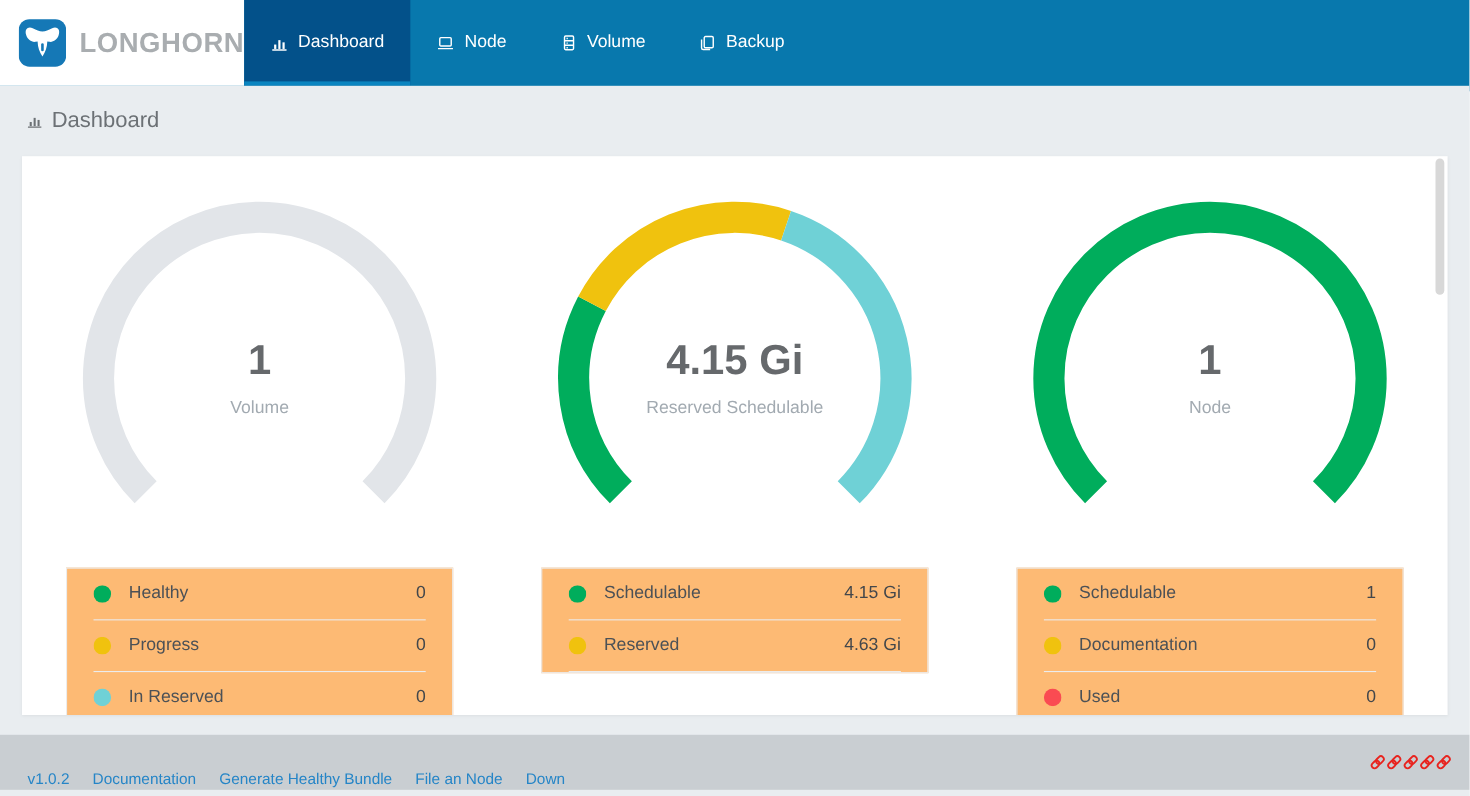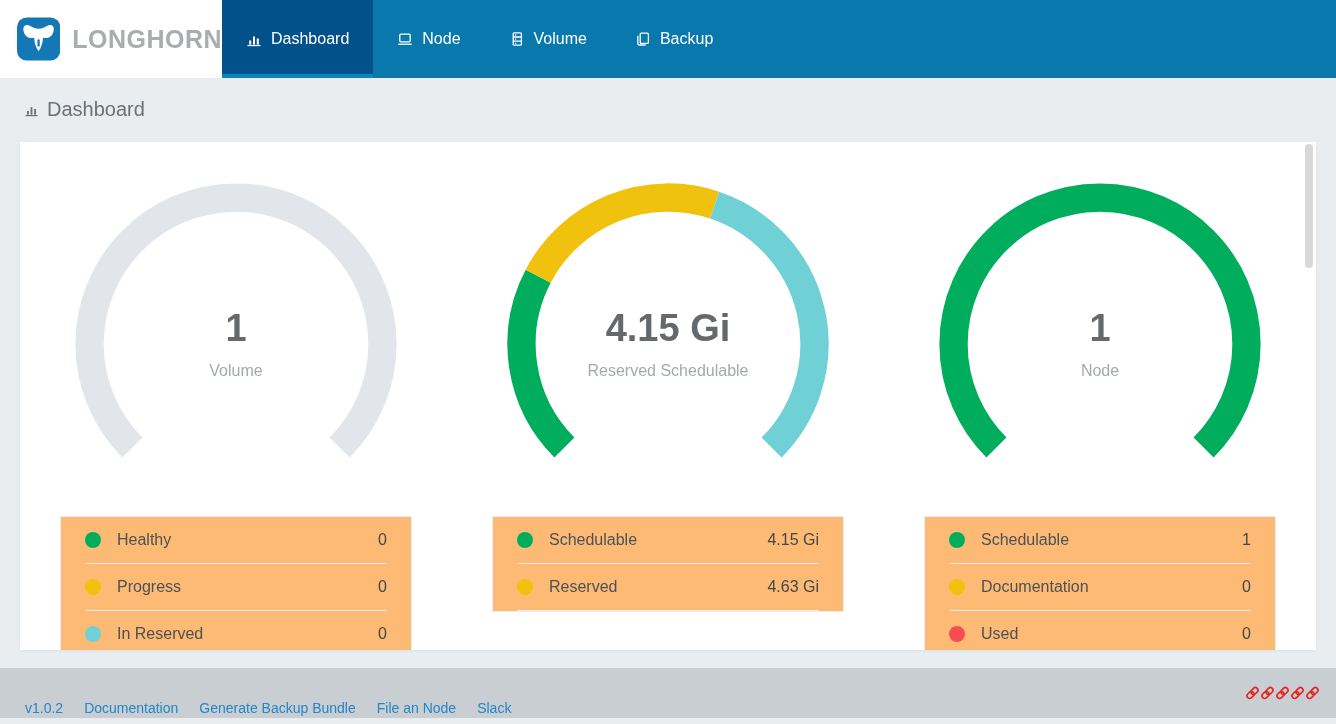--- a/index.html
+++ b/index.html
@@ -219,23 +219,23 @@
 
     </div>
     <div class="sb-thumb"></div>
   </div>
 </div>
 
 <div class="footer">
   <div class="footer-links">
     <a class="flink">v1.0.2</a>
     <a class="flink">Documentation</a>
-    <a class="flink">Generate Backup Bundle</a>
+    <a class="flink">Generate Healthy Bundle</a>
     <a class="flink">File an Node</a>
-    <a class="flink">Slack</a>
+    <a class="flink">Down</a>
   </div>
   <div class="footer-icons">
     <svg width="15" height="16" viewBox="0 0 16 16">
         <g transform="rotate(-45 8 8)" stroke="#e8231e" stroke-width="1.8" fill="none">
           <rect x="0.9" y="5.2" width="8.2" height="5.6" rx="2.8"></rect>
           <rect x="6.9" y="5.2" width="8.2" height="5.6" rx="2.8"></rect>
         </g>
       </svg>
     <svg width="15" height="16" viewBox="0 0 16 16">
         <g transform="rotate(-45 8 8)" stroke="#e8231e" stroke-width="1.8" fill="none">

